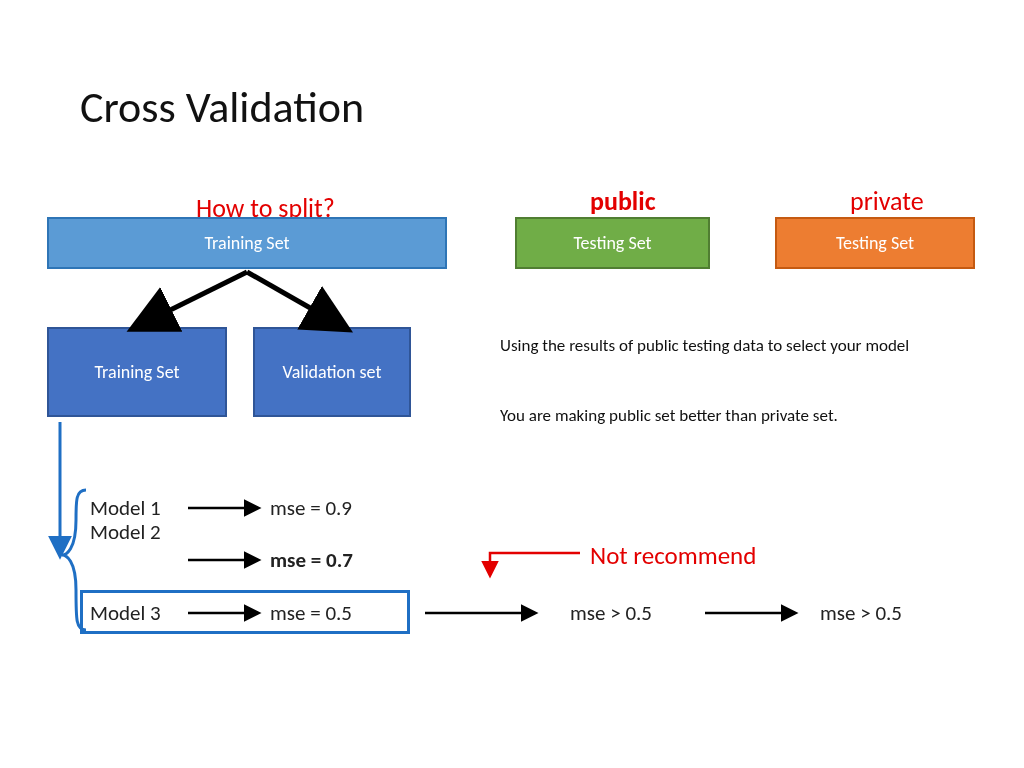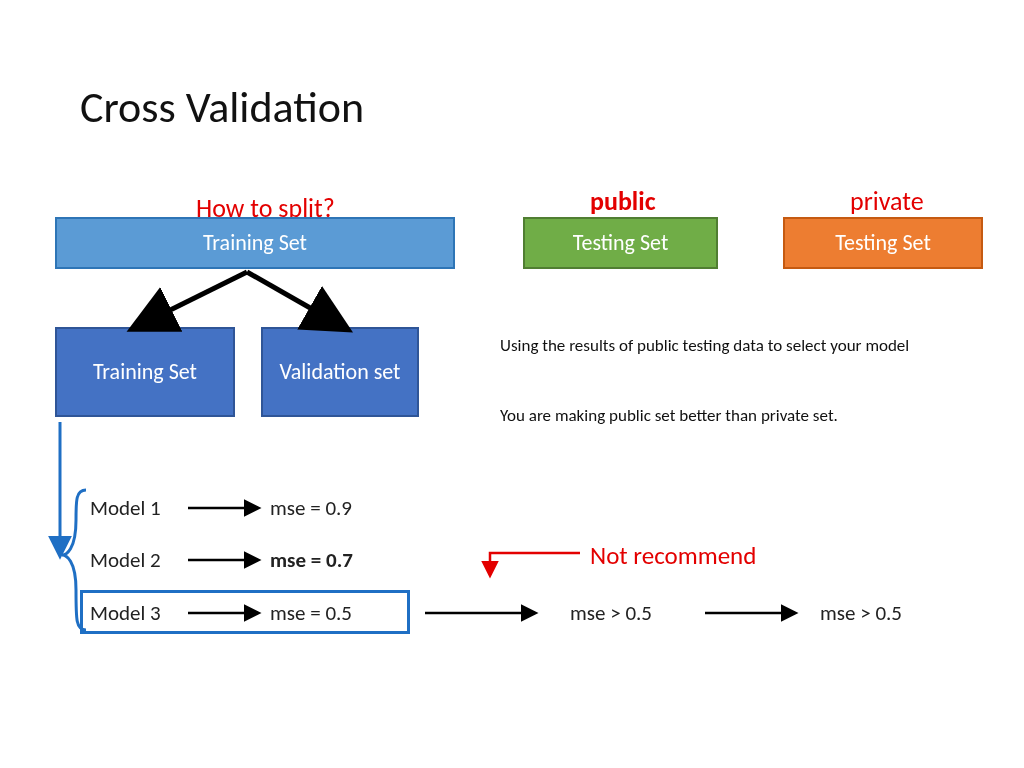--- a/index.html
+++ b/index.html
@@ -3,21 +3,21 @@
 <meta charset="utf-8">
 <style>
   * { box-sizing: border-box; margin: 0; padding: 0; }
   body {
     width: 1024px; height: 768px;
     font-family: Calibri, "Segoe UI", Arial, sans-serif;
     background: #fff; position: relative; overflow: hidden;
   }
   .title { position: absolute; left: 80px; top: 80px; font-size: 44px; font-weight: 400; color: #111; }
   .red-label { color: #e30000; font-size: 26px; position: absolute; }
-  .box { position: absolute; display: flex; align-items: center; justify-content: center; color: #fff; font-size: 22px; text-align: center; line-height: 1.15; margin-left: 8px; }
+  .box { position: absolute; display: flex; align-items: center; justify-content: center; color: #fff; font-size: 18px; text-align: center; line-height: 1.15; }
   .box-lightblue { background: #5b9bd5; border: 2px solid #2e75b6; }
   .box-blue { background: #4472c4; border: 2px solid #2f5597; }
   .box-green { background: #70ad47; border: 2px solid #507e32; }
   .box-orange { background: #ed7d31; border: 2px solid #c55a11; }
   .body-text { position: absolute; font-size: 17px; color: #111; line-height: 1.25; }
   .model-row { position: absolute; font-size: 21px; color: #222; }
   .sel-box { position: absolute; border: 3px solid #1f6fc4; background: transparent; }
   svg.overlay { position: absolute; left: 0; top: 0; width: 1024px; height: 768px; pointer-events: none; }
 </style>
 </head>
@@ -45,21 +45,21 @@
 <div class="box box-blue" style="left:253px; top:327px; width:158px; height:90px;">
   <span>Validation set</span>
 </div>
 
 <div class="body-text" style="left:500px; top:335px; width:470px;">Using the results of public testing data to select your model</div>
 <div class="body-text" style="left:500px; top:405px; width:470px;">You are making public set better than private set.</div>
 
 <div class="model-row" style="left:90px; top:495px;">Model 1</div>
 <div class="model-row" style="left:270px; top:495px;">mse = 0.9</div>
 
-<div class="model-row" style="left:90px; top:547px;">Model 2</div>
+<div class="model-row" style="left:90px; top:519px;">Model 2</div>
 <div class="model-row" style="left:270px; top:547px;font-weight:bold;">mse = 0.7</div>
 
 <div class="model-row" style="left:90px; top:600px;">Model 3</div>
 <div class="model-row" style="left:270px; top:600px;">mse = 0.5</div>
 
 <div class="sel-box" style="left:80px; top:590px; width:330px; height:44px;"></div>
 
 <div class="model-row" style="left:570px; top:600px;">mse &gt; 0.5</div>
 <div class="model-row" style="left:820px; top:600px;">mse &gt; 0.5</div>
 

